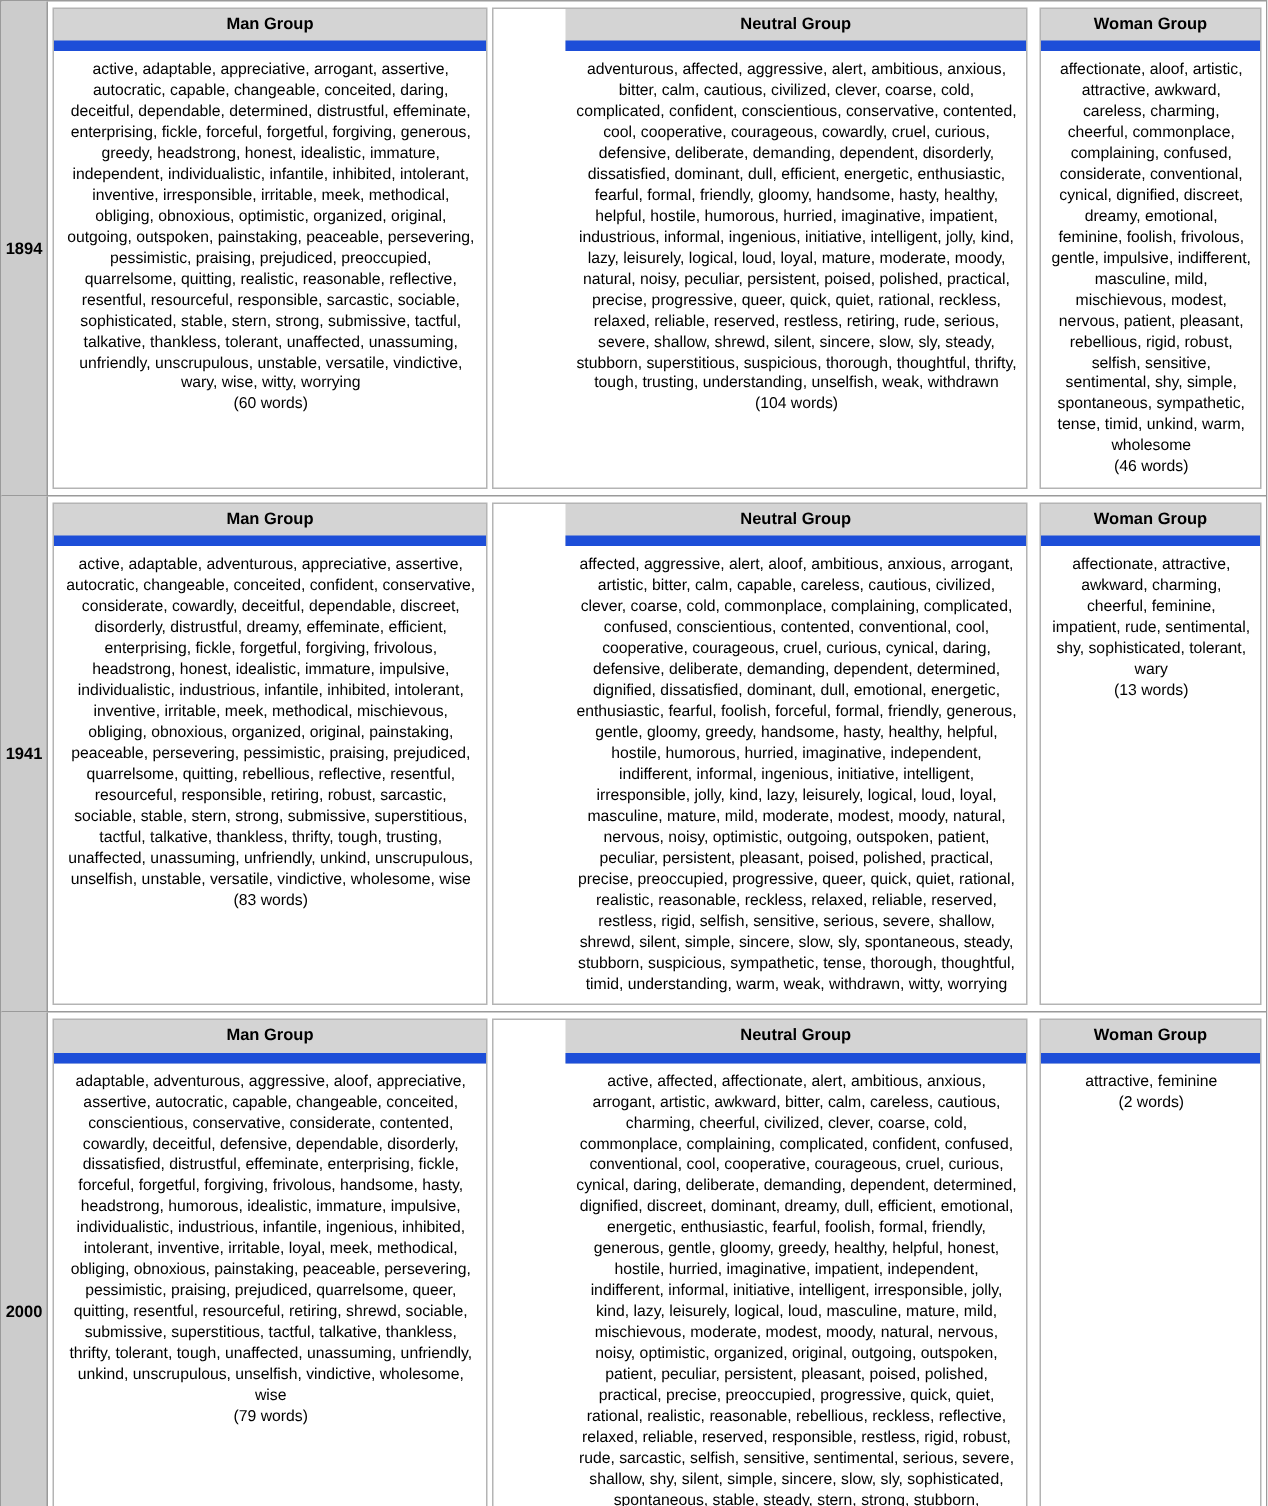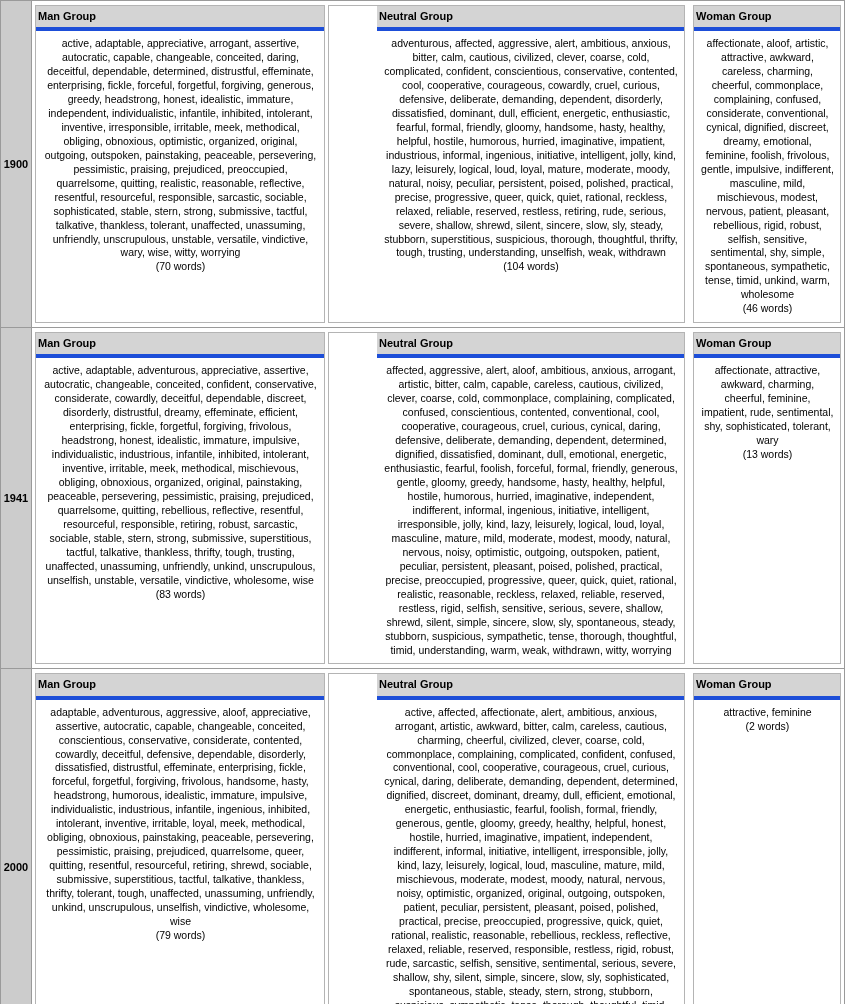--- a/index.html
+++ b/index.html
@@ -50,24 +50,25 @@
     border: 1px solid #b4b4b4;
     background: #ffffff;
     display: flex;
     flex-direction: column;
   }
   .col.man { width: 290px; min-width: 290px; }
   .col.neutral { flex: 1; margin-left: 3px; margin-right: 8px; padding-left: 48px; }
   .col.woman { width: 148px; min-width: 148px; }
   .col-header {
     background: #d4d4d4;
+    text-align: center;
     font-size: 11px;
     font-weight: bold;
     padding: 4px 2px 4px 2px;
-    border-bottom: 4px solid #1d4ed8;
+    border-bottom: 7px solid #1d4ed8;
     line-height: 1.2;
   }
   .col-body {
     padding: 6px 6px 6px 7px;
     font-size: 10.5px;
     line-height: 1.33;
     text-align: center;
     word-spacing: 0px;
     flex: 1;
   }
@@ -75,27 +76,27 @@
     display: block;
     margin-top: 0px;
   }
 </style>
 </head>
 <body>
 
 <div class="table-wrap">
 
   <div class="row-block">
-    <div class="year-cell">1900</div>
+    <div class="year-cell">1894</div>
     <div class="cols">
       <div class="col man">
         <div class="col-header">Man Group</div>
         <div class="col-body">
           <span>active, adaptable, appreciative, arrogant, assertive, autocratic, capable, changeable, conceited, daring, deceitful, dependable, determined, distrustful, effeminate, enterprising, fickle, forceful, forgetful, forgiving, generous, greedy, headstrong, honest, idealistic, immature, independent, individualistic, infantile, inhibited, intolerant, inventive, irresponsible, irritable, meek, methodical, obliging, obnoxious, optimistic, organized, original, outgoing, outspoken, painstaking, peaceable, persevering, pessimistic, praising, prejudiced, preoccupied, quarrelsome, quitting, realistic, reasonable, reflective, resentful, resourceful, responsible, sarcastic, sociable, sophisticated, stable, stern, strong, submissive, tactful, talkative, thankless, tolerant, unaffected, unassuming, unfriendly, unscrupulous, unstable, versatile, vindictive, wary, wise, witty, worrying</span>
-          <span class="word-count">(70 words)</span>
+          <span class="word-count">(60 words)</span>
         </div>
       </div>
       <div class="col neutral">
         <div class="col-header">Neutral Group</div>
         <div class="col-body">
           <span>adventurous, affected, aggressive, alert, ambitious, anxious, bitter, calm, cautious, civilized, clever, coarse, cold, complicated, confident, conscientious, conservative, contented, cool, cooperative, courageous, cowardly, cruel, curious, defensive, deliberate, demanding, dependent, disorderly, dissatisfied, dominant, dull, efficient, energetic, enthusiastic, fearful, formal, friendly, gloomy, handsome, hasty, healthy, helpful, hostile, humorous, hurried, imaginative, impatient, industrious, informal, ingenious, initiative, intelligent, jolly, kind, lazy, leisurely, logical, loud, loyal, mature, moderate, moody, natural, noisy, peculiar, persistent, poised, polished, practical, precise, progressive, queer, quick, quiet, rational, reckless, relaxed, reliable, reserved, restless, retiring, rude, serious, severe, shallow, shrewd, silent, sincere, slow, sly, steady, stubborn, superstitious, suspicious, thorough, thoughtful, thrifty, tough, trusting, understanding, unselfish, weak, withdrawn</span>
           <span class="word-count">(104 words)</span>
         </div>
       </div>
       <div class="col woman">

